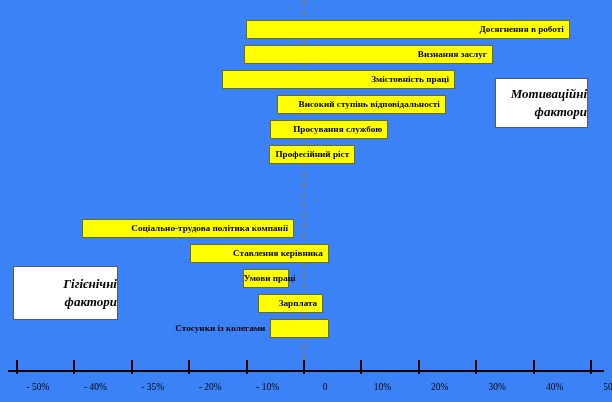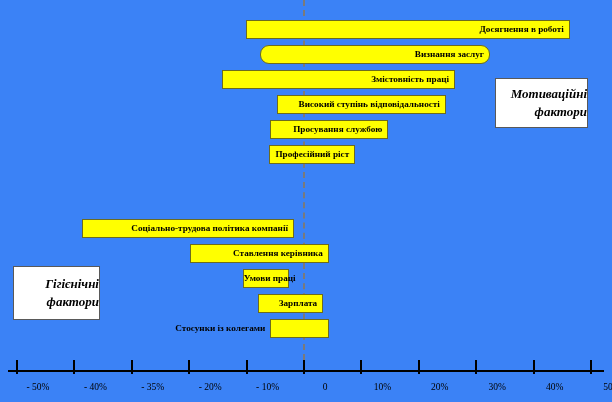--- a/index.html
+++ b/index.html
@@ -114,21 +114,21 @@
 <body>
 
 <div id="chart-root">
 
   <div class="zero-line"></div>
 
   <div id="bars-layer">
       <div class="bar" style="left: 245.6px; width: 324.31px; top: 20px;">
         <span class="bar-label inside-right">Досягнення в роботі</span>
       </div>
-      <div class="bar" style="left: 260px; width: 230px; top: 45px; border-radius: 9px;">
+      <div class="bar" style="left: 244px; width: 249px; top: 45px;">
         <span class="bar-label inside-right">Визнання заслуг</span>
       </div>
       <div class="bar" style="left: 222.066px; width: 233.044px; top: 70px;">
         <span class="bar-label inside-right">Змістовність праці</span>
       </div>
       <div class="bar" style="left: 277.17px; width: 168.756px; top: 95px;">
         <span class="bar-label inside-right">Високий ступінь відповідальності</span>
       </div>
       <div class="bar" style="left: 270.282px; width: 118px; top: 120px;">
         <span class="bar-label inside-right">Просування службою</span>
@@ -151,21 +151,21 @@
       <div class="bar" style="left: 270.282px; width: 58.548px; top: 319px;">
         <span class="bar-label outside-left">Стосунки із колегами</span>
       </div>
     </div>
 
   <div class="group-box" id="group-box-motivational" style="left:495px; top:78px; width:93px; height:50px;">
     <span>Мотиваційні</span>
     <span>фактори</span>
   </div>
 
-  <div class="group-box" id="group-box-hygienic" style="left:13px; top:266px; width:87px; height:54px;">
+  <div class="group-box" id="group-box-hygienic" style="left:13px; top:266px; width:105px; height:54px;">
     <span>Гігієнічні</span>
     <span>фактори</span>
   </div>
 
   <div class="axis-line"></div>
   <div id="axis-layer">
       <div class="tick" style="left: 16px;"></div>
       <div class="tick-label" style="left: 16px;">- 50%</div>
       <div class="tick" style="left: 73.4px;"></div>
       <div class="tick-label" style="left: 73.4px;">- 40%</div>

